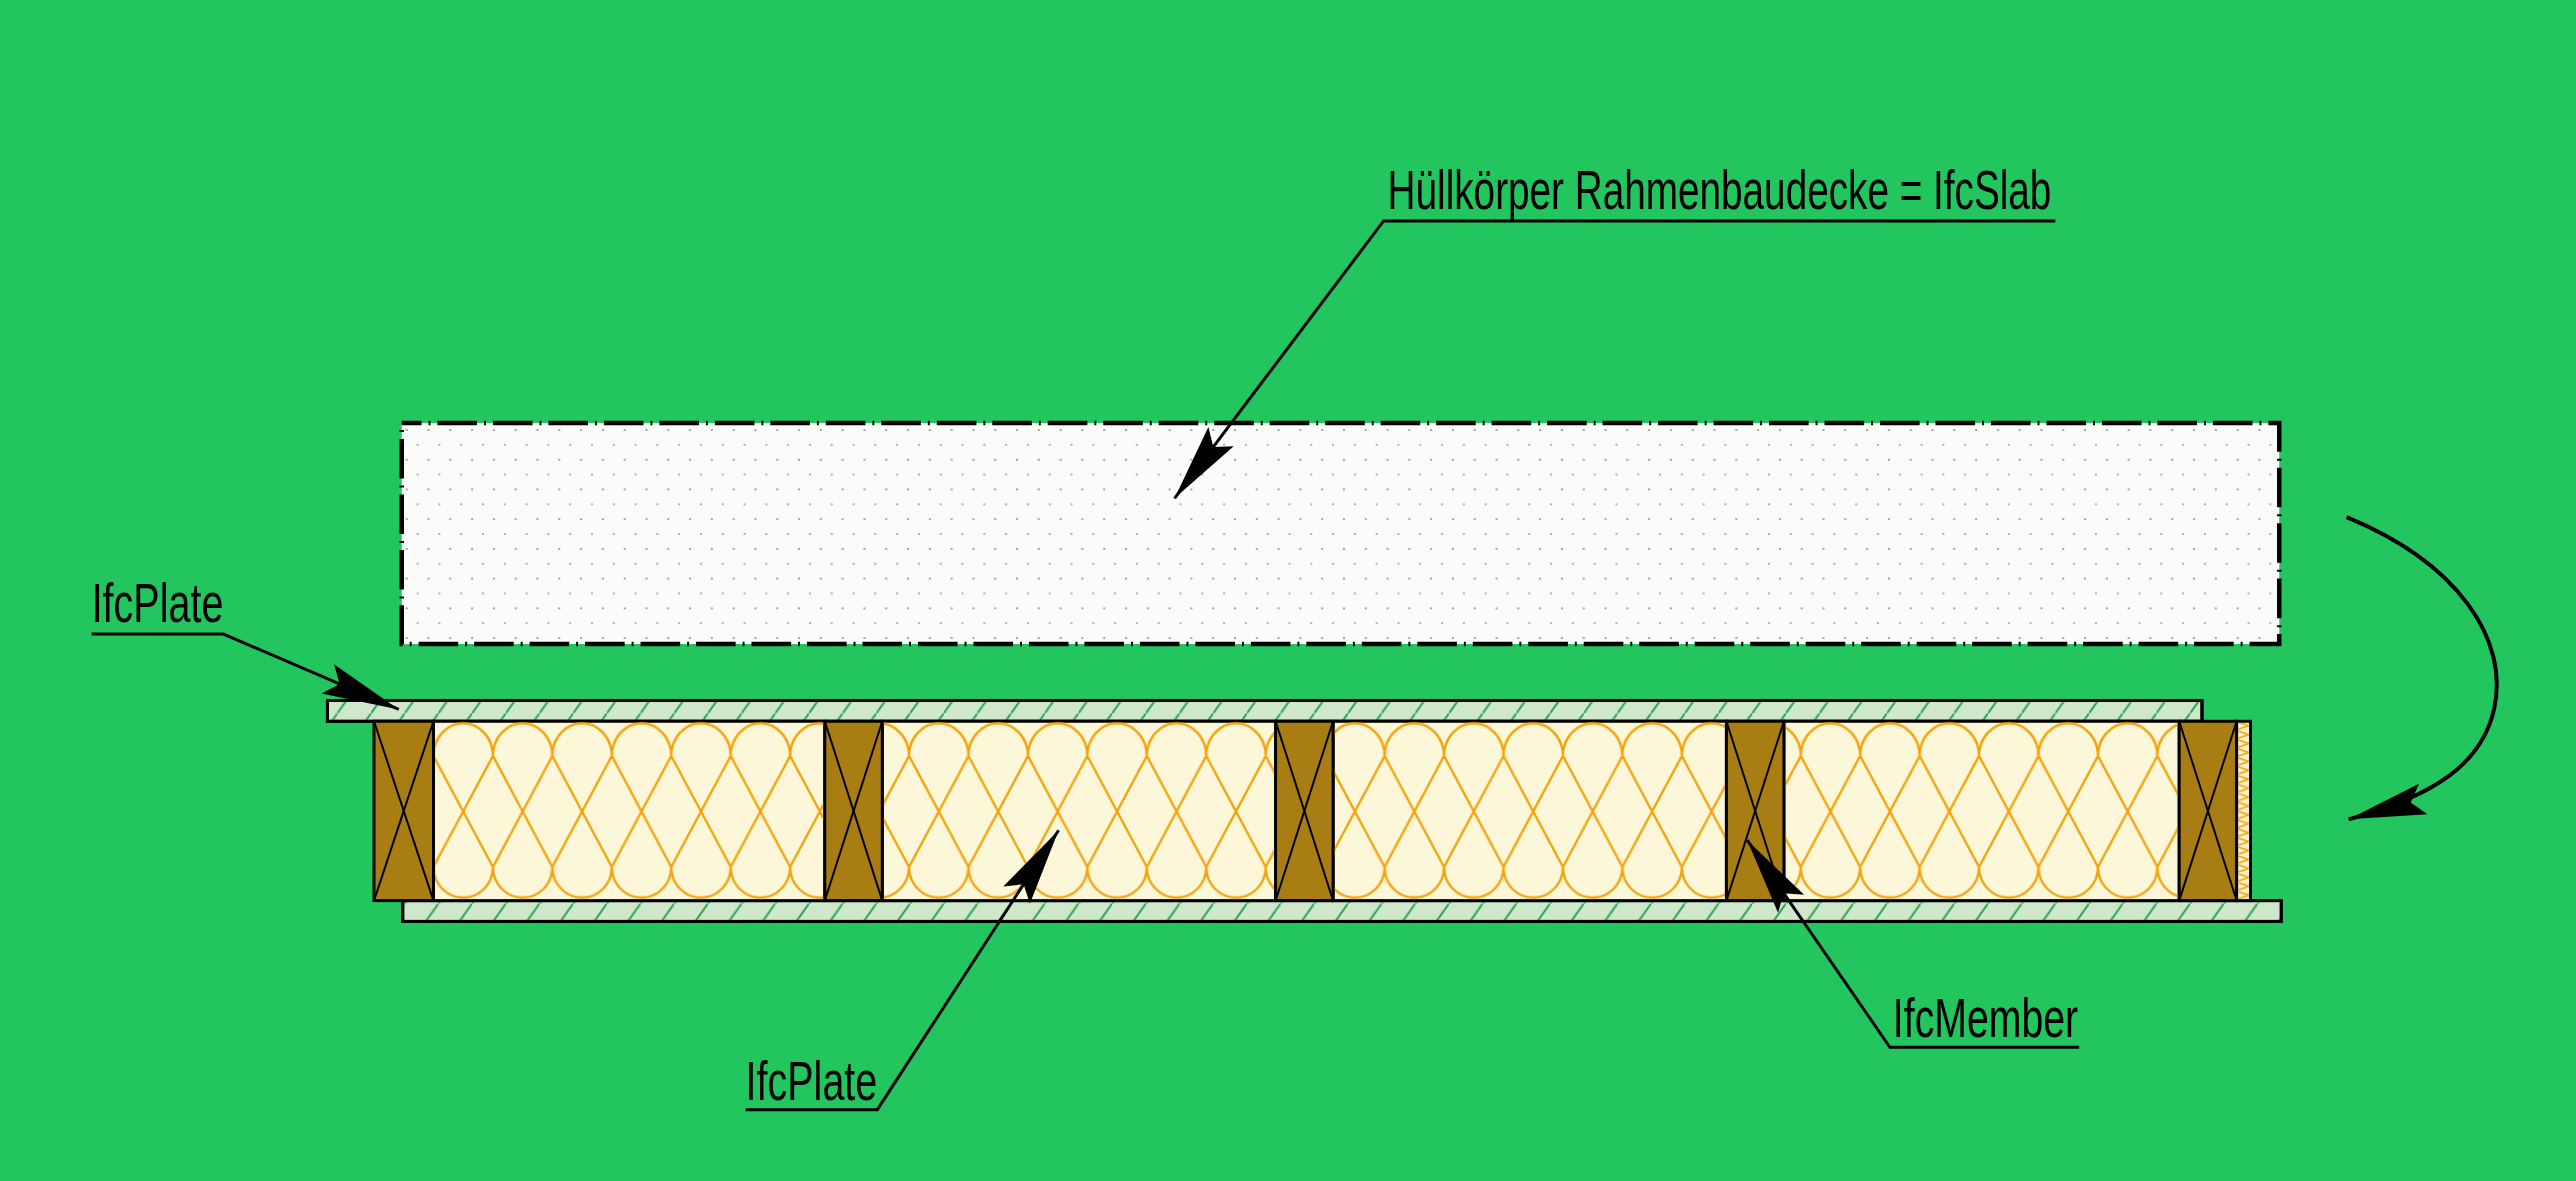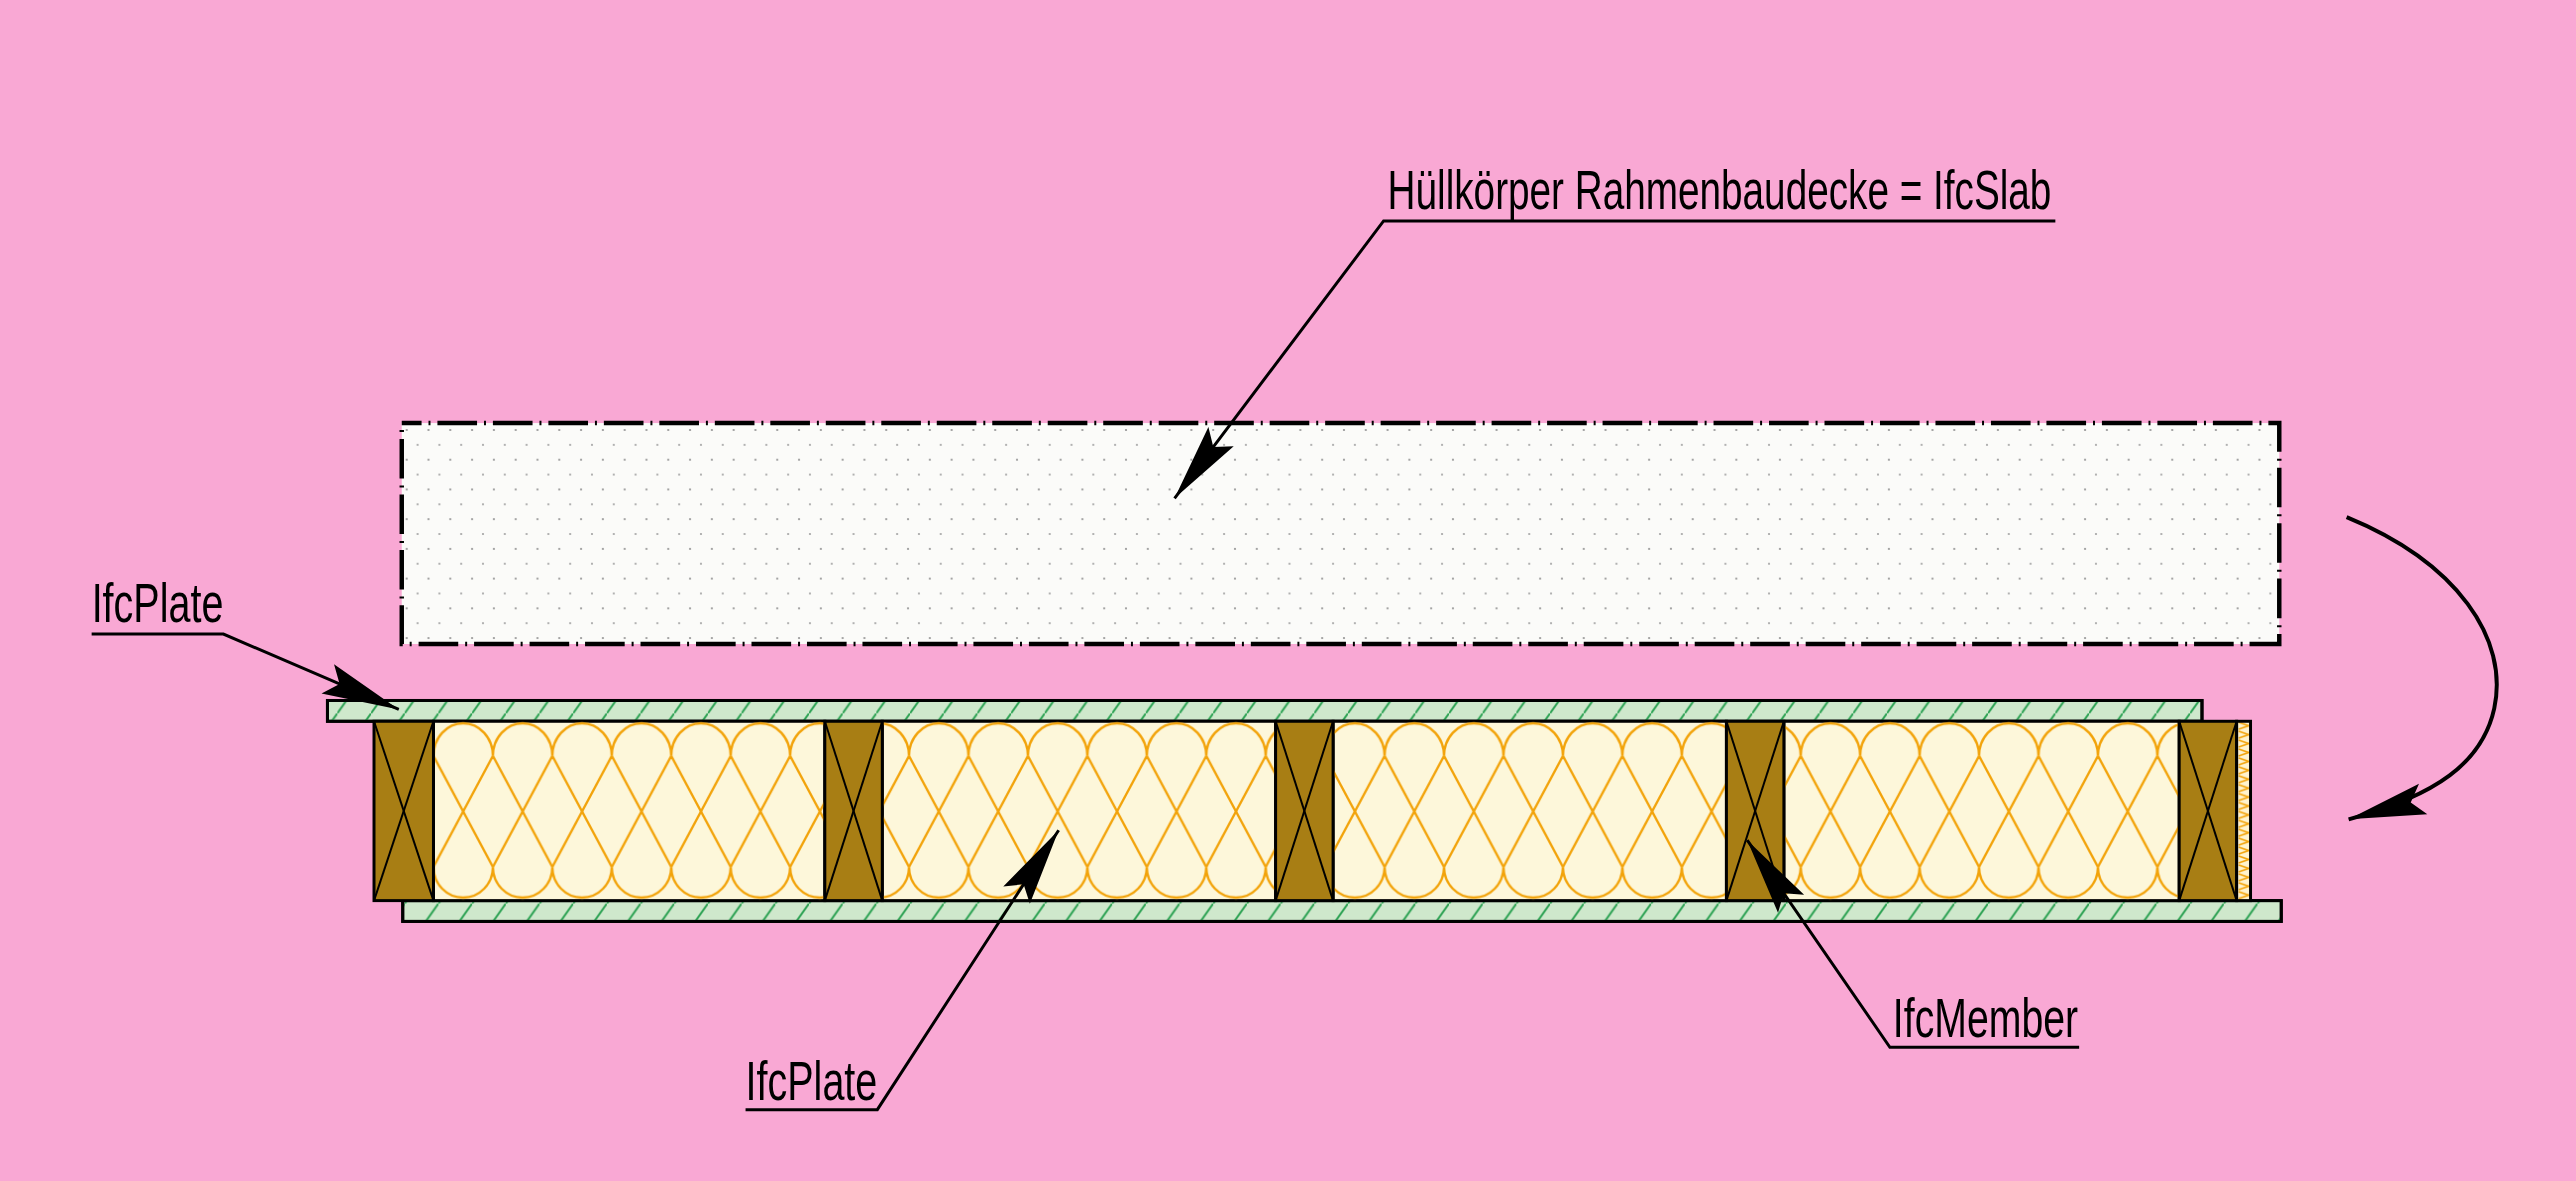--- a/index.html
+++ b/index.html
@@ -5,21 +5,21 @@
   html, body {
     margin: 0;
     padding: 0;
     background: #ffffff;
     font-family: "Liberation Sans", sans-serif;
   }
   .canvas {
     position: relative;
     width: 2576px;
     height: 1181px;
-    background: #f9a8d4;
+    background: #22c55e;
     overflow: hidden;
   }
   svg text {
     font-family: "Liberation Sans", sans-serif;
     font-size: 56px;
     fill: #000000;
   }
 </style>
 </head>
 <body>

